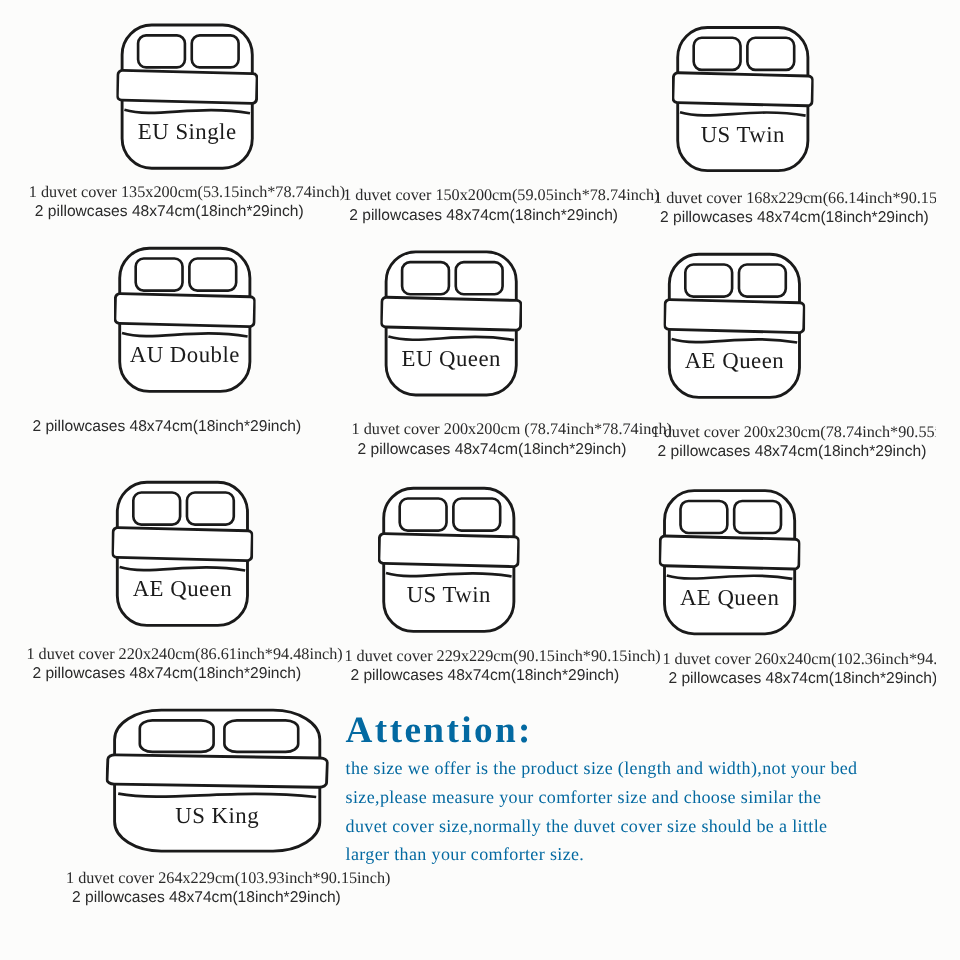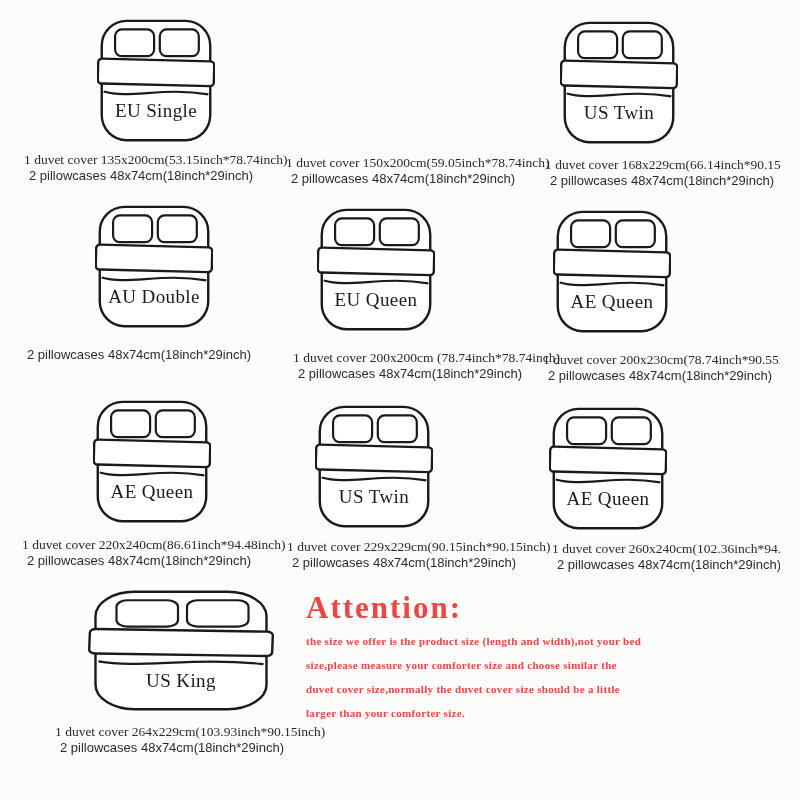--- a/index.html
+++ b/index.html
@@ -7,24 +7,24 @@
          font-family:"Liberation Serif",serif;color:#242424;padding-left:44px;}
   .bed-frame{position:absolute;}
   .bed-frame.std{width:118px;height:126px;}
   .bed-frame.king{width:186px;height:124px;}
   .bed-frame svg{width:100%;height:100%;display:block;}
   .bed-label{position:absolute;left:0;right:0;top:74%;transform:translateY(-50%);
              text-align:center;font-size:19px;color:#1b1b1b;letter-spacing:.4px;}
   .spec{position:absolute;white-space:nowrap;color:#2a2a2a;}
   .spec .l1{font-family:"Liberation Serif",serif;font-size:13.5px;}
   .spec .l2{font-family:"Liberation Sans",sans-serif;font-size:13px;margin-top:0;padding-left:5px;}
-  .attention{position:absolute;left:306px;top:590px;width:494px;color:#ef4444;}
+  .attention{position:absolute;left:288px;top:590px;width:494px;color:#0369a1;}
   .attention .att-head{font-size:31px;font-weight:700;letter-spacing:2px;margin:0 0 3px 0;
                        font-family:"Liberation Serif",serif;}
-  .attention .att-line{font-size:11px;font-weight:700;line-height:24px;letter-spacing:.3px;
+  .attention .att-line{font-size:15px;font-weight:400;line-height:24px;letter-spacing:.3px;
                        white-space:nowrap;font-family:"Liberation Serif",serif;}
 </style>
 </head>
 <body>
 
 <div class="stage">
 
   <div class="bed-frame std" style="left:97px;top:18px">
   <svg viewBox="0 0 124 132" preserveAspectRatio="none">
     <rect x="5" y="3" width="114" height="125" rx="26" ry="26" fill="#ffffff" stroke="#1a1a1a" stroke-width="2.4" vector-effect="non-scaling-stroke"></rect>

